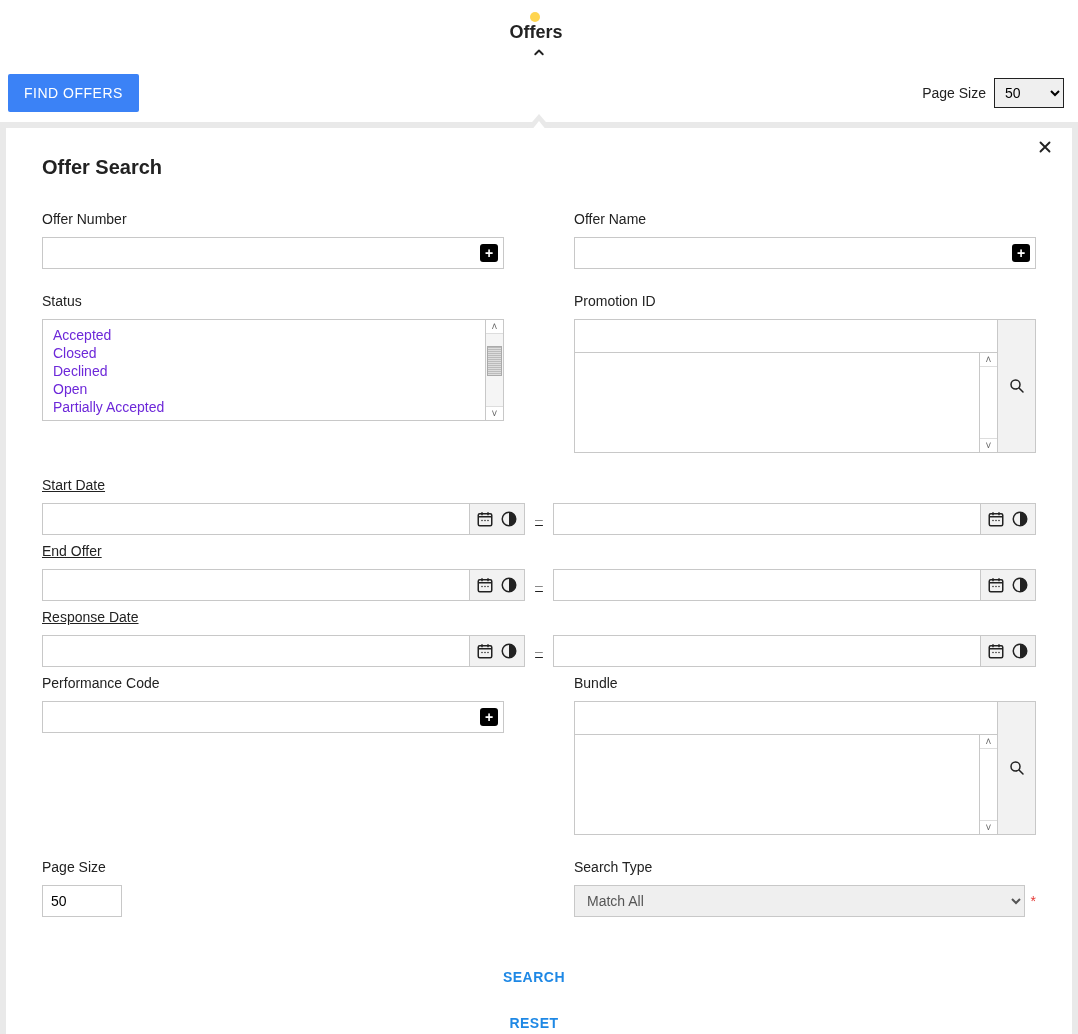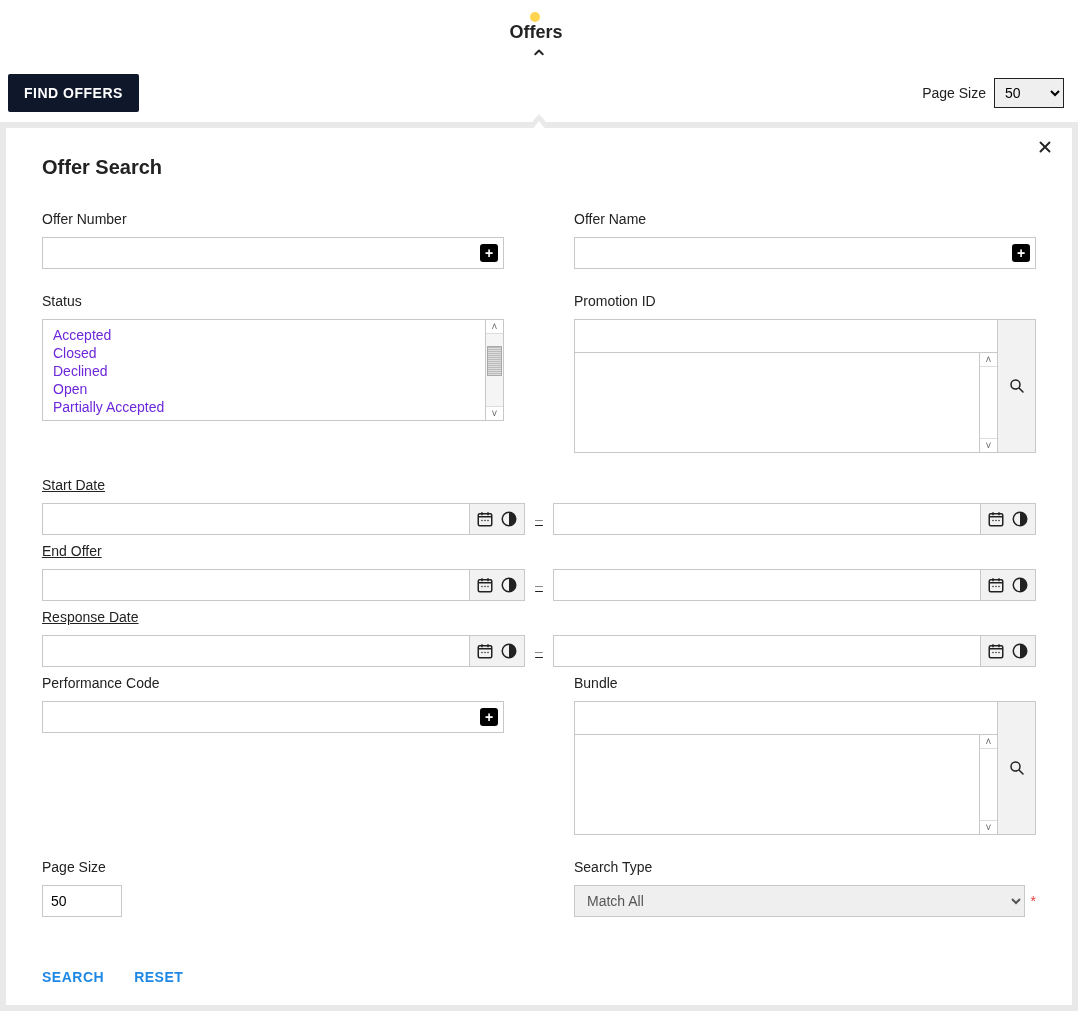--- a/index.html
+++ b/index.html
@@ -2,21 +2,21 @@
 <html><head>
 <meta charset="utf-8">
 <style>
 * { box-sizing: border-box; margin: 0; padding: 0; }
 body { font-family: Arial, Helvetica, sans-serif; font-size: 14px; color: #222; background: #fff; width: 1078px; }
 .section-head { display: flex; align-items: center; padding: 12px 8px 10px; flex-direction: column; }
 .bullet { width: 10px; height: 10px; border-radius: 50%; background: #ffd54f; margin-right: 8px; }
 .section-title { font-weight: 700; font-size: 18px; margin-right: 6px; }
 .chev { font-size: 14px; }
 .toolbar { display: flex; align-items: center; padding: 0 8px 10px; }
-.find-btn { background: #0f172a; color: #fff; border: none; font-weight: 700; font-size: 14px; letter-spacing: .5px; padding: 11px 16px; cursor: pointer; border-radius: 2px; }
+.find-btn { background: #3b82f6; color: #fff; border: none; font-weight: 400; font-size: 14px; letter-spacing: .5px; padding: 11px 16px; cursor: pointer; border-radius: 2px; }
 .spacer { flex: 1; }
 .page-size-top { display: flex; align-items: center; gap: 8px; margin-right: 6px; }
 .page-size-top select { border: 1px solid #222; height: 30px; width: 70px; padding: 2px 6px; font-size: 14px; }
 .outer { border: 6px solid #e9e9e9; margin: 0 0 0 0; padding: 0; position: relative; }
 .tri { position: absolute; top: -14px; left: 50%; transform: translateX(-50%); width: 0; height: 0; border-left: 12px solid transparent; border-right: 12px solid transparent; border-bottom: 14px solid #e9e9e9; }
 .tri2 { position: absolute; top: -7px; left: 50%; transform: translateX(-50%); width: 0; height: 0; border-left: 8px solid transparent; border-right: 8px solid transparent; border-bottom: 10px solid #fff; }
 .inner { background: #fff; padding: 28px 36px 20px; position: relative; }
 .inner-close { position: absolute; top: 10px; right: 18px; font-size: 20px; cursor: pointer; color: #222; }
 .search-title { font-size: 20px; font-weight: 700; margin-bottom: 32px; }
 .two-col { display: flex; gap: 70px; }
@@ -46,21 +46,21 @@
 .date-field { display:flex; align-items:stretch; flex:1; }
 .date-field input { border:1px solid #c8c8c8; border-right:none; height:32px; flex:1; padding:0 8px; font-size:14px; }
 .ibtns { display:flex; border:1px solid #c8c8c8; background:#f2f2f2; padding:0 6px; gap:6px; align-items:center; }
 .ibtns span { font-size:18px; cursor:pointer; display:flex; align-items:center; }
 .dash { color:#888; }
 .date-block { margin-bottom: 8px; text-decoration: underline; }
 .pagesize-in { border:1px solid #c8c8c8; height:32px; width:80px; padding:0 8px; font-size:14px; }
 .searchtype-row { display:flex; align-items:center; gap:6px; }
 .searchtype-row select { border:1px solid #c8c8c8; height:32px; flex:1; padding:0 8px; font-size:14px; color:#555; }
 .req { color:#e53935; font-size:14px; }
-.actions { display:flex; justify-content:flex-start; gap:30px; margin-top: 28px; padding-right: 10px; }
+.actions { display:flex; justify-content:center; gap:30px; margin-top: 28px; padding-right: 10px; flex-direction: column; }
 .linkbtn { color:#1e88e5; font-weight:700; font-size:14px; letter-spacing:.5px; cursor:pointer; background:none; border:none; }
 svg.icon { width:18px; height:18px; }
 </style>
 </head>
 <body>
 
 <div class="section-head">
   <span class="bullet"></span>
   <span class="section-title">Offers</span>
   <span class="chev">

